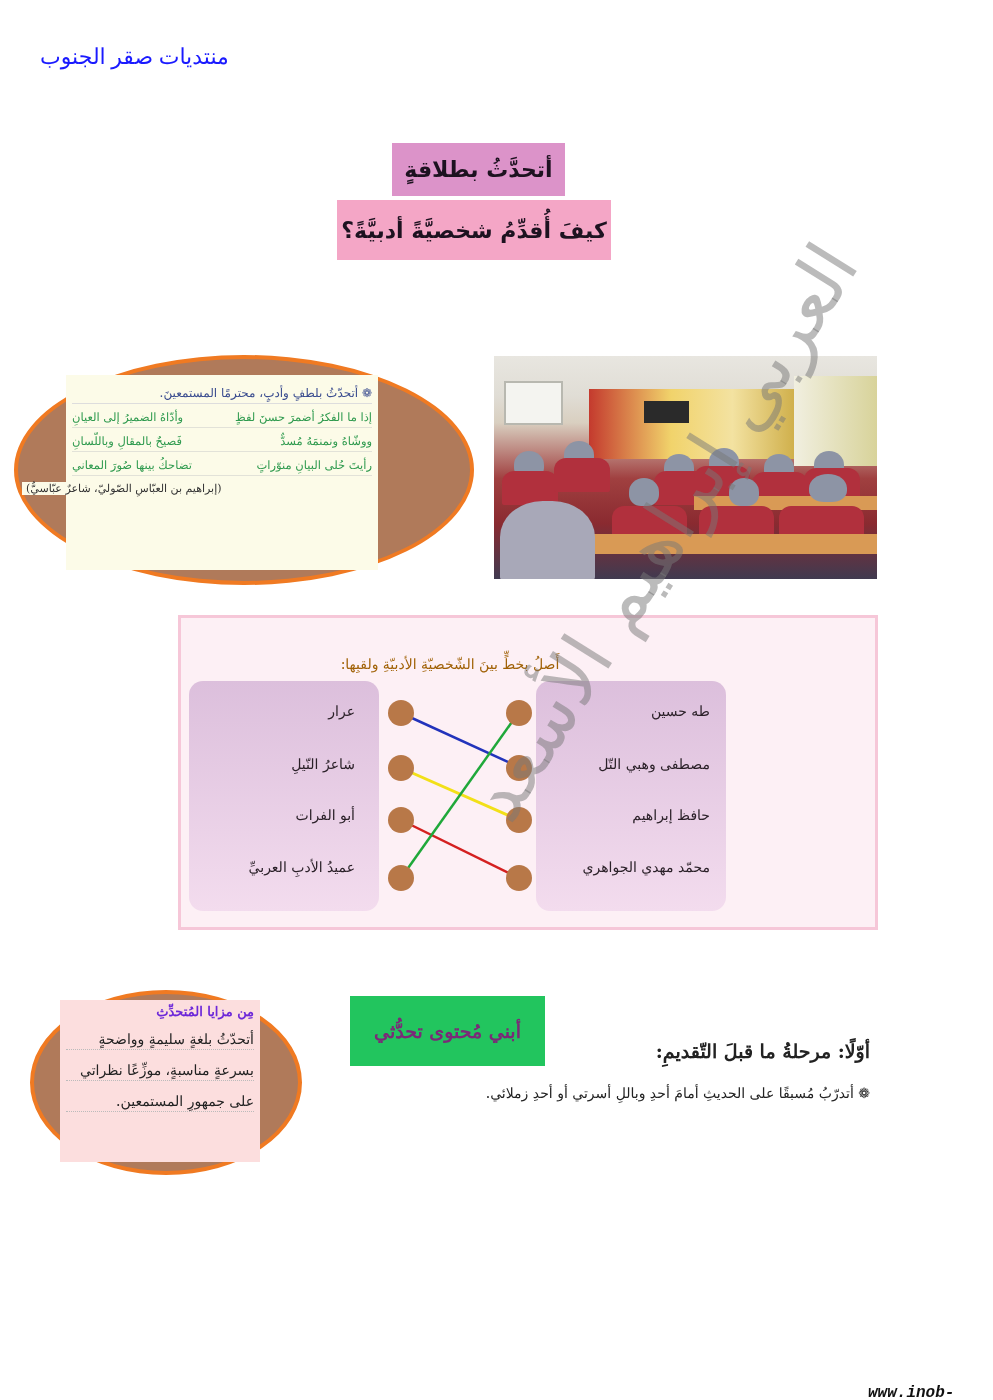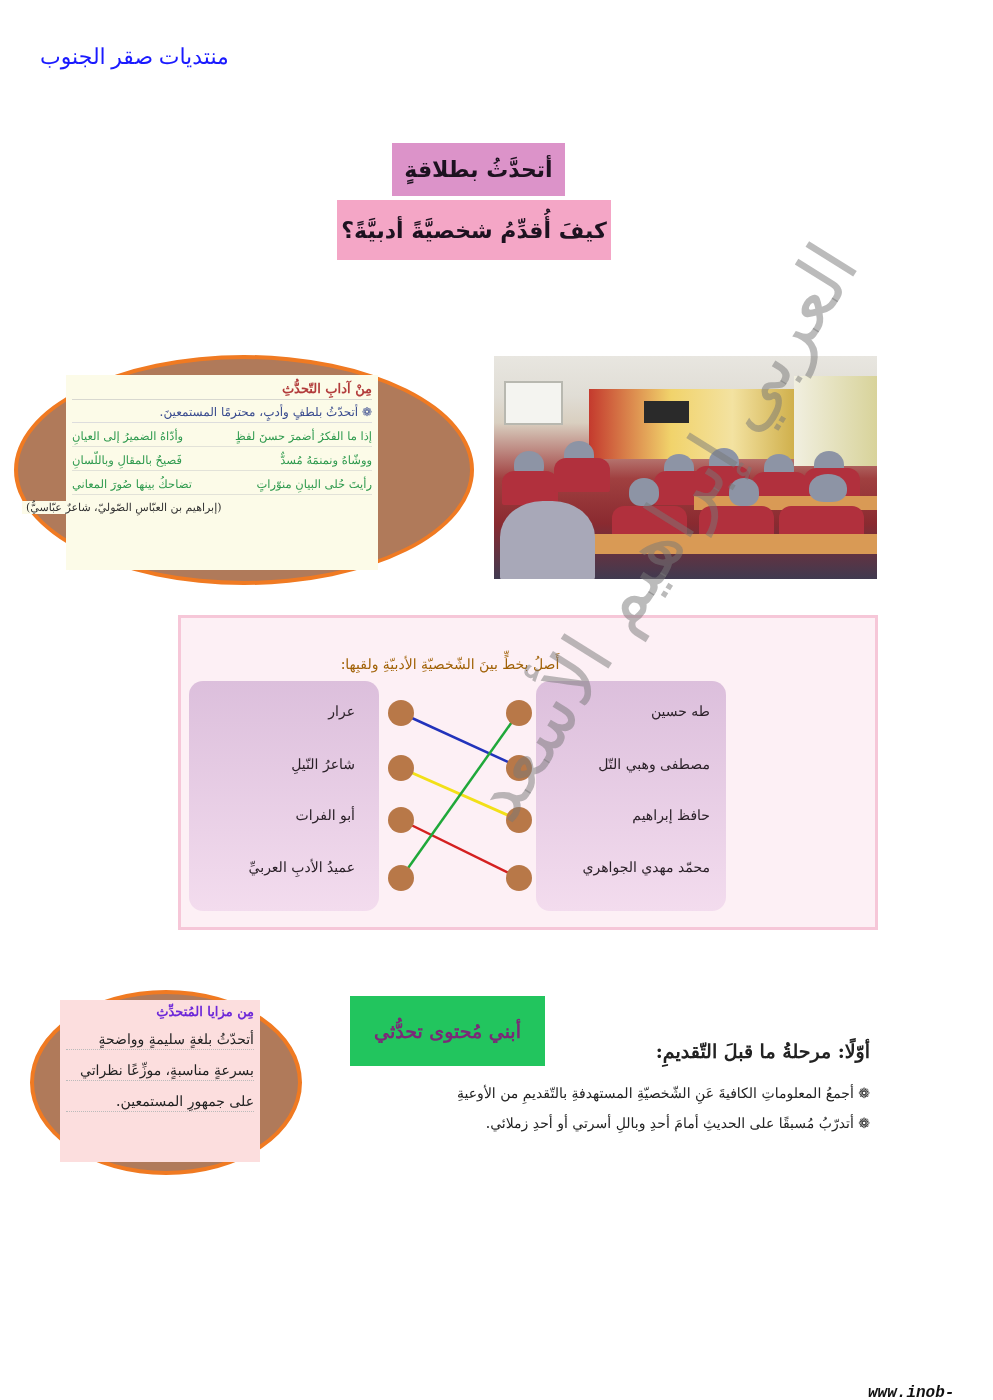--- a/index.html
+++ b/index.html
@@ -126,21 +126,20 @@
 </head>
 <body>
 
 <div class="abs forum-title" dir="rtl">منتديات صقر الجنوب</div>
 
 <div class="abs title-main" dir="rtl">أتحدَّثُ بطلاقةٍ</div>
 <div class="abs title-sub" dir="rtl">كيفَ أُقدِّمُ شخصيَّةً أدبيَّةً؟</div>
 
 <div class="abs oval1"></div>
 <div class="abs card1" dir="rtl">
-  <div class="head">مِنْ آدابِ التّحدُّثِ</div>
   <div class="line">❁ أتحدّثُ بلطفٍ وأدبٍ، محترمًا المستمعينَ.</div>
   <div class="verse">
     <span>إذا ما الفكرُ أضمرَ حسنَ لفظٍ</span>
     <span>وأدّاهُ الضميرُ إلى العيانِ</span>
   </div>
   <div class="verse">
     <span>ووشّاهُ ونمنمَهُ مُسدٌّ</span>
     <span>فَصيحٌ بالمقالِ وباللّسانِ</span>
   </div>
   <div class="verse">
@@ -217,19 +216,18 @@
 <div class="abs oval2"></div>
 <div class="abs card2" dir="rtl">
   <div class="head">مِن مزايا المُتحدِّثِ</div>
   <div class="line">أتحدّثُ بلغةٍ سليمةٍ وواضحةٍ</div>
   <div class="line">بسرعةٍ مناسبةٍ، موزِّعًا نظراتي</div>
   <div class="line">على جمهورِ المستمعين.</div>
 </div>
 
 <div class="abs steps" dir="rtl">
   <div class="heading">أوّلًا: مرحلةُ ما قبلَ التّقديمِ:</div>
-  <div class="item">❁ أجمعُ المعلوماتِ الكافيةَ عَنِ الشّخصيّةِ المستهدفةِ بالتّقديمِ من الأوعيةِ</div>
   <div class="item">❁ أتدرّبُ مُسبقًا على الحديثِ أمامَ أحدِ وباللِ أسرتي أو أحدِ زملائي.</div>
 </div>
 
 <div class="abs watermark" dir="rtl">العربي إبراهيم الأسعد</div>
 
 <div class="abs footer-url">www.inob-jo.com</div>
 
 </body></html>

